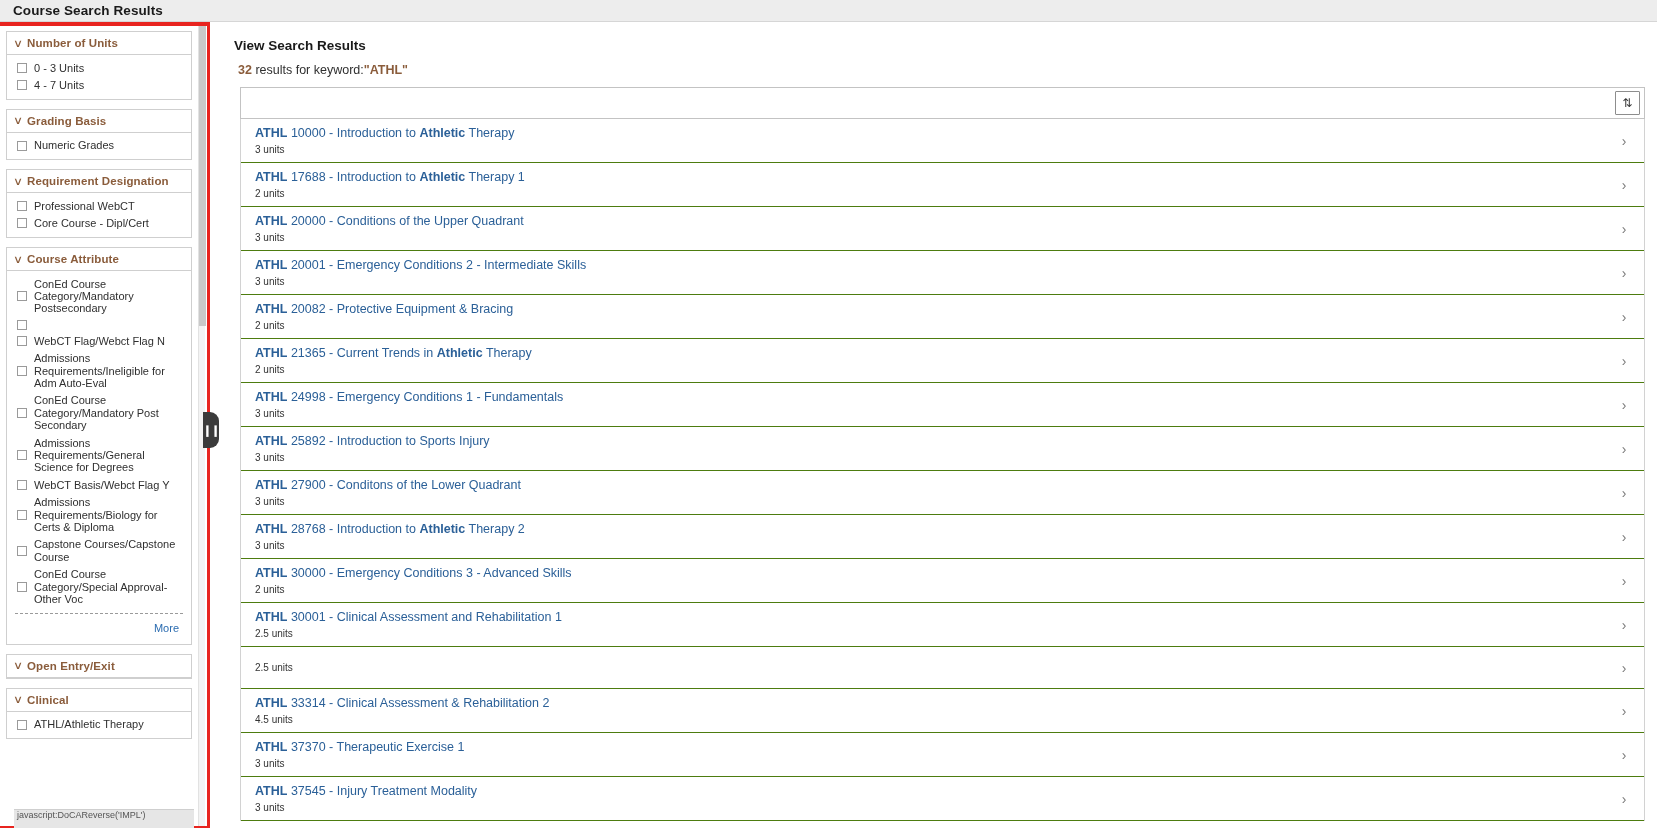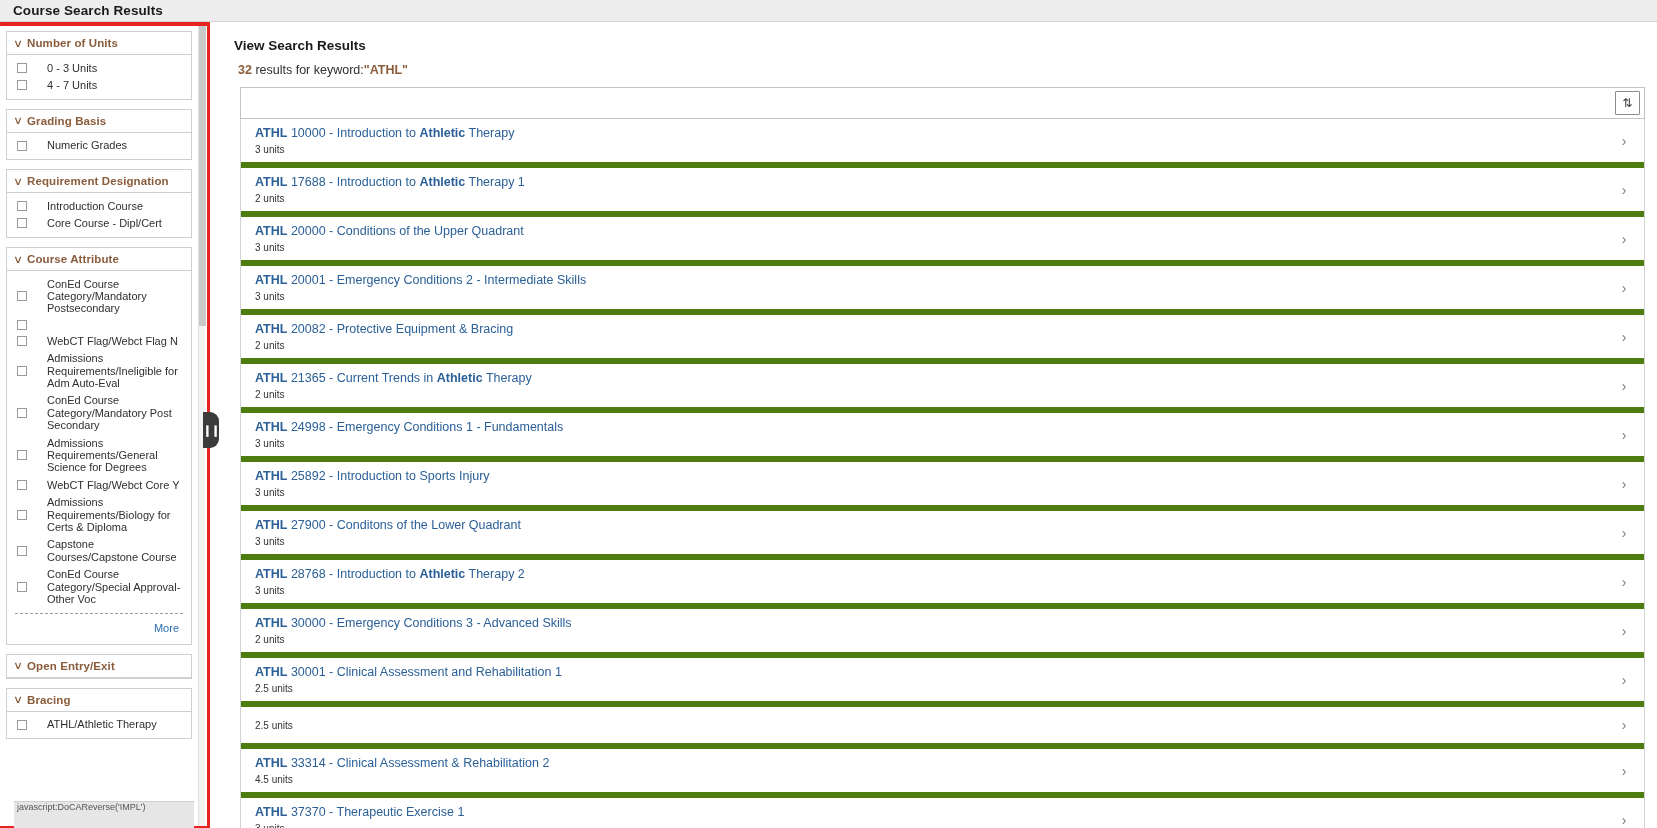--- a/index.html
+++ b/index.html
@@ -89,21 +89,21 @@
     font-size: 11.5px;
     font-weight: bold;
     color: #8a5c3b;
     letter-spacing: .1px;
   }
   .facet-body { padding: 4px 6px 5px 6px; }
 
   .facet-item {
     display: flex;
     align-items: center;
-    gap: 20px;
+    gap: 7px;
     padding: 2.5px 0 2.5px 4px;
   }
   .cbox {
     flex: 0 0 auto;
     width: 10px; height: 10px;
     border: 1px solid #9a9a9a;
     background: #fff;
     display: inline-block;
   }
   .facet-item .txt {
@@ -210,21 +210,21 @@
   }
 
   #results-list {
     margin: 0 2px 0 8px;
     border-left: 1px solid #d2d2d2;
     border-right: 1px solid #d2d2d2;
   }
   .result-row {
     display: flex;
     align-items: center;
-    border-bottom: 6px solid #4d7c0f;
+    border-bottom: 1px solid #4d7c0f;
     padding: 7px 0 7px 14px;
     min-height: 42px;
     background: #fff;
   }
   .result-main { flex: 1 1 auto; }
   .result-title {
     font-size: 12.5px;
     color: #2b6098;
     line-height: 15px;
     text-decoration: none;
@@ -246,21 +246,21 @@
     line-height: 1;
     cursor: pointer;
   }
 
   
   #bottom-status {
     position: absolute;
     left: 14px;
     bottom: 0;
     width: 180px;
-    height: 28px;
+    height: 20px;
     background: #e6e6e6;
     border-top: 1px solid #cfcfcf;
     overflow: hidden;
     font-size: 9px;
     color: #555;
     line-height: 10px;
     padding-left: 3px;
     white-space: nowrap;
     z-index: 40;
   }
@@ -305,21 +305,21 @@
           </div>
         </div>
         <div class="facet-group">
           <div class="facet-head">
             <span class="chev">∨</span>
             <span class="label">Requirement Designation</span>
           </div>
           <div class="facet-body">
             <div class="facet-item">
               <span class="cbox"></span>
-              <span class="txt">Introduction Course</span>
+              <span class="txt">Professional WebCT</span>
             </div>
             <div class="facet-item">
               <span class="cbox"></span>
               <span class="txt">Core Course - Dipl/Cert</span>
             </div>
           </div>
         </div>
         <div class="facet-group">
           <div class="facet-head">
             <span class="chev">∨</span>
@@ -344,21 +344,21 @@
             <div class="facet-item">
               <span class="cbox"></span>
               <span class="txt">ConEd Course Category/Mandatory Post Secondary</span>
             </div>
             <div class="facet-item">
               <span class="cbox"></span>
               <span class="txt">Admissions Requirements/General Science for Degrees</span>
             </div>
             <div class="facet-item">
               <span class="cbox"></span>
-              <span class="txt">WebCT Flag/Webct Core Y</span>
+              <span class="txt">WebCT Basis/Webct Flag Y</span>
             </div>
             <div class="facet-item">
               <span class="cbox"></span>
               <span class="txt">Admissions Requirements/Biology for Certs &amp; Diploma</span>
             </div>
             <div class="facet-item">
               <span class="cbox"></span>
               <span class="txt">Capstone Courses/Capstone Course</span>
             </div>
             <div class="facet-item">
@@ -371,21 +371,21 @@
         </div>
         <div class="facet-group">
           <div class="facet-head">
             <span class="chev">∨</span>
             <span class="label">Open Entry/Exit</span>
           </div>
         </div>
         <div class="facet-group">
           <div class="facet-head">
             <span class="chev">∨</span>
-            <span class="label">Bracing</span>
+            <span class="label">Clinical</span>
           </div>
           <div class="facet-body">
             <div class="facet-item">
               <span class="cbox"></span>
               <span class="txt">ATHL/Athletic Therapy</span>
             </div>
           </div>
         </div>
       </div>
     <div id="facet-scrollbar">

